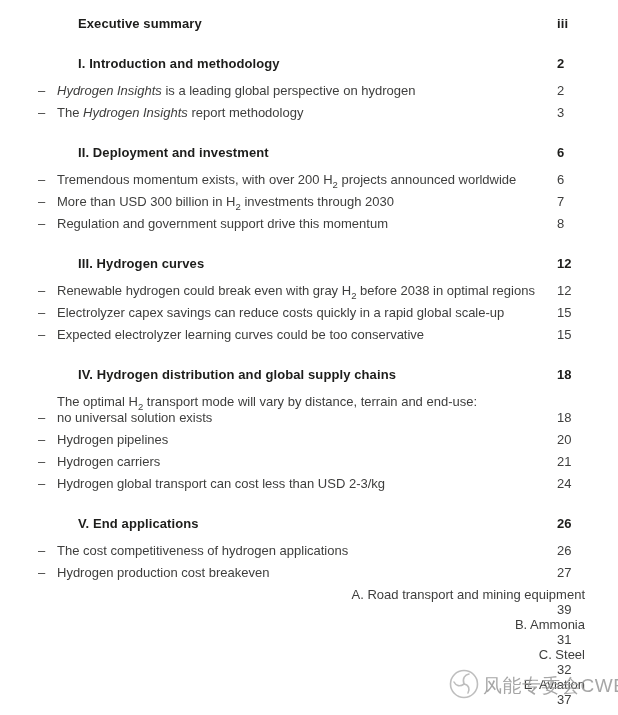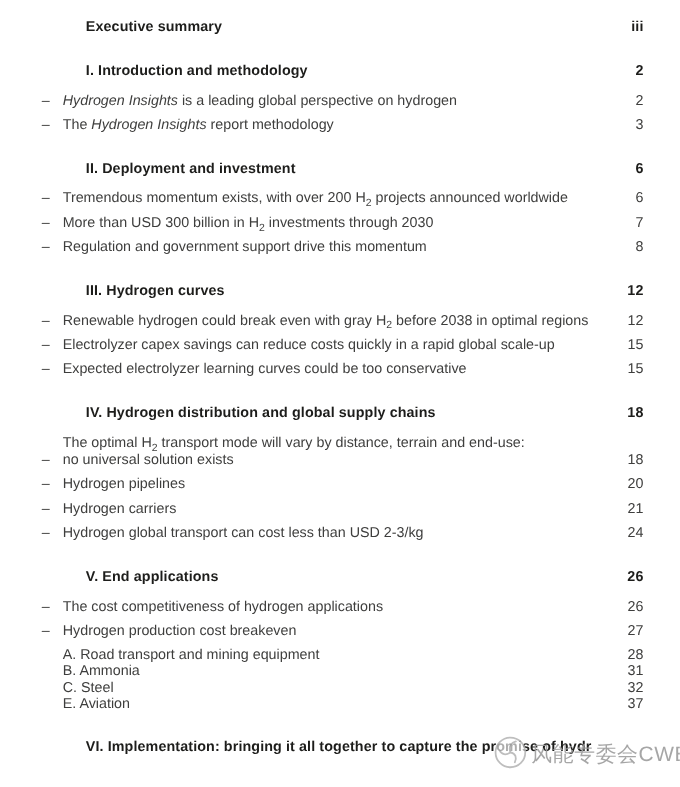--- a/index.html
+++ b/index.html
@@ -12,28 +12,28 @@
     width: 618px; height: 715px;
     padding: 16px 33px 0 38px;
     background: #ffffff;
   }
   .row {
     display: flex; align-items: flex-end;
     font-size: 13px; line-height: 16px;
     color: #3e3e3d;
   }
   .row .text { flex: 1 1 auto; }
-  .row .pagenum { flex: 0 0 auto; min-width: 28px; text-align: right; white-space: nowrap; }
+  .row .pagenum { flex: 0 0 auto; min-width: 28px; text-align: left; white-space: nowrap; }
   .heading-row { font-weight: bold; color: #1d1d1b; letter-spacing: 0.1px; padding-left: 40px; }
   .exec-row { margin-top: 0; }
   .toc-section { margin-top: 24px; }
   .item-row { margin-top: 6px; }
   .item-row.first { margin-top: 11px; }
   .item-row .dash { flex: 0 0 19px; }
-  .item-row.sub { margin-top: 0; line-height: 15px; padding-left: 19px; }
+  .item-row.sub { margin-top: 0; line-height: 15px; padding-left: 19px; flex-direction: column; }
   .item-row.sub-first { margin-top: 6px; }
   .it { font-style: italic; }
   sub { font-size: 9.5px; line-height: 0; }
   .watermark {
     position: absolute; top: 668px; left: 448px;
     display: flex; align-items: center;
     z-index: 5; pointer-events: none;
   }
   .watermark .wm-logo { flex: 0 0 auto; margin-right: 3px; opacity: 0.85; }
   .watermark .wm-text {
@@ -148,21 +148,21 @@
           <span class="text"><span>The cost competitiveness of hydrogen applications</span></span>
           <span class="pagenum">26</span>
         </div>
         <div class="row item-row">
           <span class="dash">–</span>
           <span class="text"><span>Hydrogen production cost breakeven</span></span>
           <span class="pagenum">27</span>
         </div>
         <div class="row item-row sub sub-first">
           <span class="text"><span>A. Road transport and mining equipment</span></span>
-          <span class="pagenum">28</span>
+          <span class="pagenum">39</span>
         </div>
         <div class="row item-row sub">
           <span class="text"><span>B. Ammonia</span></span>
           <span class="pagenum">31</span>
         </div>
         <div class="row item-row sub">
           <span class="text"><span>C. Steel</span></span>
           <span class="pagenum">32</span>
         </div>
         <div class="row item-row sub">

